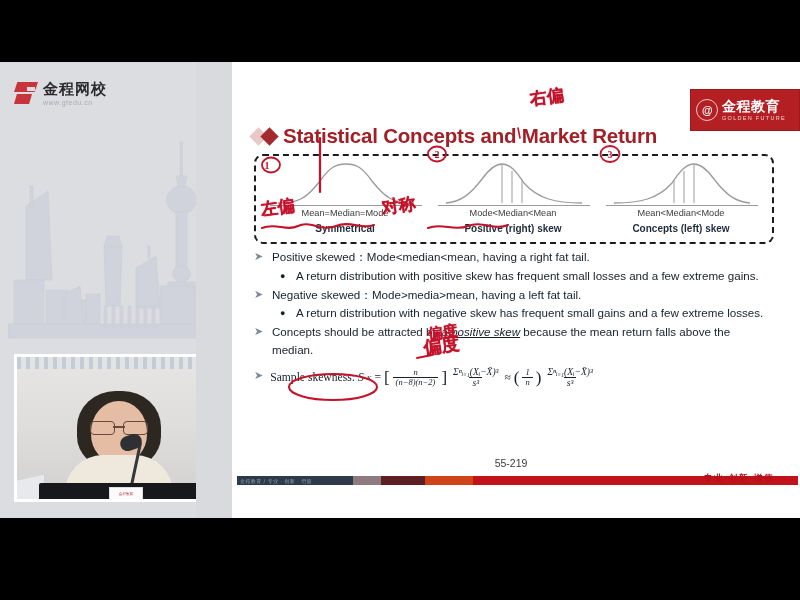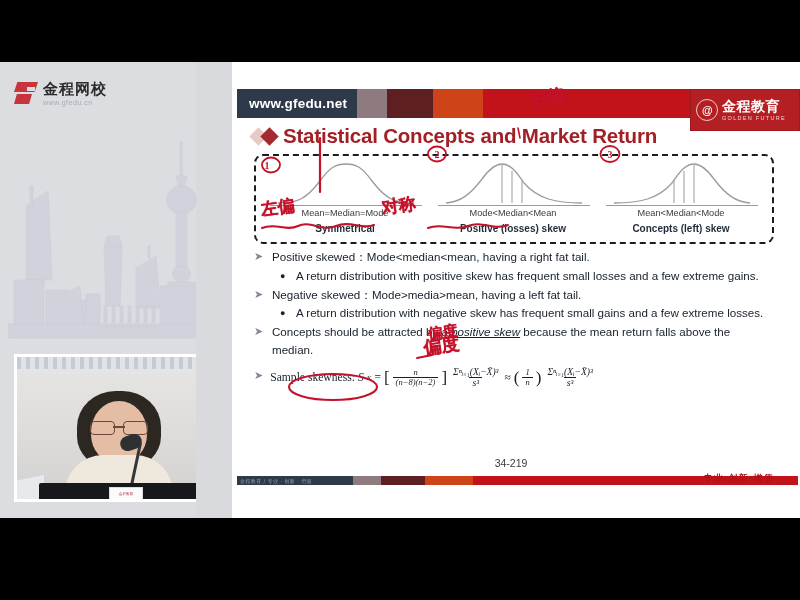--- a/index.html
+++ b/index.html
@@ -212,29 +212,20 @@
         <div class="desk"></div>
 
         <div class="plate">
           <span>金程教育</span>
         </div>
       </div>
     </div>
 
     <div id="slide">
 
-      <div id="hdr">
-        <div class="seg s1">
-          <span>www.gfedu.net</span>
-        </div>
-        <div class="seg s2"></div>
-        <div class="seg s3"></div>
-        <div class="seg s4"></div>
-        <div class="seg s5"></div>
-      </div>
 
       <div id="gf-logo">
         <div class="seal">@</div>
         <div>
           <div class="t1">金程教育</div>
           <div class="t2">GOLDEN FUTURE</div>
         </div>
       </div>
 
       <div id="title-row">
@@ -256,21 +247,21 @@
 
         <div class="dist d2">
           <svg class="curvewrap" viewBox="0 0 140 43">
             <path d="M2,42 C16,41 26,34 38,18 C46,7 52,3 58,3 C66,3 72,10 80,22 C94,38 112,42 138,42" fill="none" stroke="#9b9b9b" stroke-width="1.3"></path>
             <line x1="58" y1="4" x2="58" y2="42" stroke="#9b9b9b" stroke-width="1"></line>
             <line x1="68" y1="10" x2="68" y2="42" stroke="#9b9b9b" stroke-width="1"></line>
             <line x1="78" y1="19" x2="78" y2="42" stroke="#9b9b9b" stroke-width="1"></line>
           </svg>
           <div class="baseline"></div>
           <div class="lbl1">Mode&lt;Median&lt;Mean</div>
-          <div class="lbl2">Positive (losses) skew</div>
+          <div class="lbl2">Positive (right) skew</div>
         </div>
 
         <div class="dist d3">
           <svg class="curvewrap" viewBox="0 0 140 43">
             <path d="M2,42 C28,42 46,38 60,22 C68,10 74,3 82,3 C88,3 94,7 102,18 C114,34 124,41 138,42" fill="none" stroke="#9b9b9b" stroke-width="1.3"></path>
             <line x1="62" y1="19" x2="62" y2="42" stroke="#9b9b9b" stroke-width="1"></line>
             <line x1="72" y1="10" x2="72" y2="42" stroke="#9b9b9b" stroke-width="1"></line>
             <line x1="82" y1="4" x2="82" y2="42" stroke="#9b9b9b" stroke-width="1"></line>
           </svg>
           <div class="baseline"></div>
@@ -328,21 +319,21 @@
             <span class="den ital">n</span>
           </span>
           <span class="brk">)</span>
           <span class="frac big">
             <span class="num ital">Σⁿᵢ₌₁(Xᵢ−X̄)³</span>
             <span class="den ital">s³</span>
           </span>
         </span>
       </div>
 
-      <div id="pageno">34-219</div>
+      <div id="pageno">55-219</div>
 
       <div id="foot">
         <div class="f1">
           <span class="ghost">金程教育 / 专业 · 创新 · 增值</span>
         </div>
         <div class="f2"></div>
         <div class="f3"></div>
         <div class="f4"></div>
         <div class="f5"></div>
       </div>

